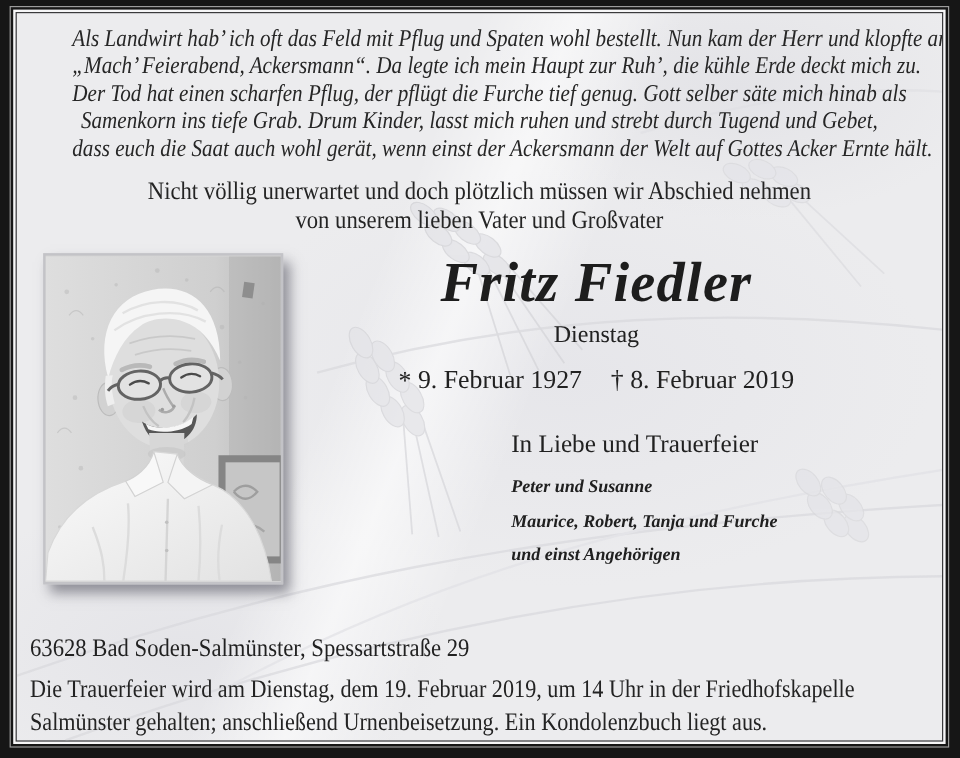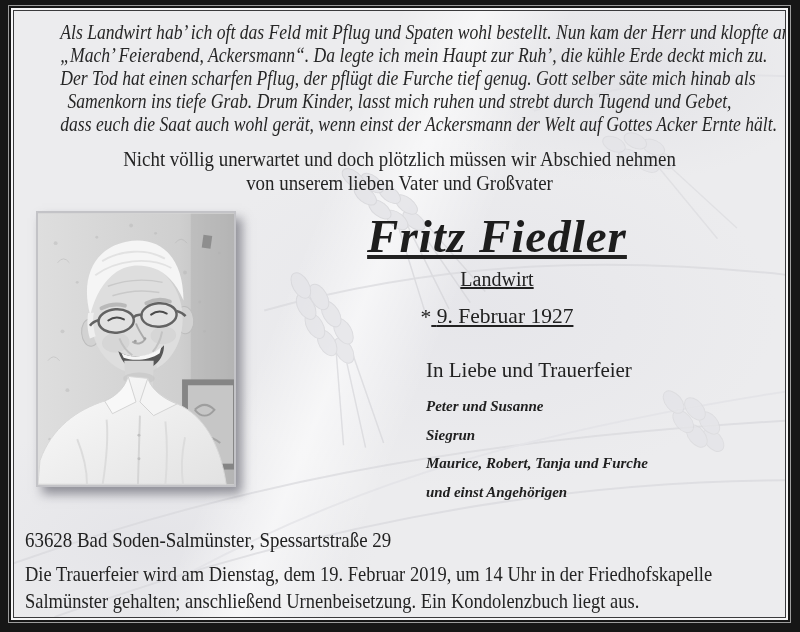--- a/index.html
+++ b/index.html
@@ -45,21 +45,21 @@
   .intro{left:0;right:0;top:136px;text-align:center;
          font-size:21px;line-height:24px;
          transform:scaleX(.9);transform-origin:50% 0;color:#242424;}
   .intro div{white-space:nowrap;}
 
   .photo{left:22px;top:200px;width:200px;height:276px;margin:0;padding:0;
          border:2px solid #c3c3c7;background:#d5d5d5;
          box-shadow:6px 7px 10px rgba(70,70,82,.55);z-index:3;}
   .photo svg{display:block;width:100%;height:100%;}
 
-  .center-col{left:243px;top:200px;width:480px;text-align:center;text-decoration:underline;}
+  .center-col{left:243px;top:200px;width:480px;text-align:center;}
   .name{margin:0;font-style:italic;font-weight:bold;
         font-size:47px;line-height:50px;color:#1d1d1d;letter-spacing:1px;}
   .profession{margin-top:7px;font-size:20px;}
   .dates{margin-top:13px;font-size:21.5px;display:flex;justify-content:center;column-gap:24px;white-space:nowrap;text-align:right;}
   .sym{display:inline-block;}
   .sym-birth{transform:translateY(1px);}
 
   .gratitude{left:412px;top:347px;font-size:21px;white-space:nowrap;}
   .mourners{left:412px;top:381px;font-size:15px;line-height:28.5px;
             font-style:italic;font-weight:bold;color:#202020;}
@@ -238,30 +238,30 @@
             <path d="M 112 168 C 116 180 130 190 142 194 L 118 206 L 104 192 Z" fill="#f4f4f4" stroke="#d2d2d2"></path>
             <path d="M 104 206 L 102 276" stroke="#d5d5d5" stroke-width="2" fill="none"></path>
             <circle cx="103" cy="226" r="1.5" fill="#c0c0c0"></circle>
               <circle cx="103" cy="250" r="1.5" fill="#c0c0c0"></circle>
             <path d="M 40 230 C 48 250 50 262 50 276 M 150 228 C 146 248 146 262 148 276 M 70 210 C 72 230 70 250 66 276 M 130 212 C 132 232 132 254 130 276" stroke="#dcdcdc" stroke-width="2" fill="none"></path>
           </svg>
         </figure>
 
         <div class="layer center-col">
           <h1 class="name">Fritz Fiedler</h1>
-          <div class="profession">Landwirt</div>
+          <div class="profession">Dienstag</div>
           <div class="dates">
             <span><span class="sym sym-birth">*</span> <span>9. Februar 1927</span></span>
+            <span><span class="sym">†</span> <span>8. Februar 2019</span></span>
           </div>
         </div>
 
         <div class="layer gratitude">In Liebe und Trauerfeier</div>
         <div class="layer mourners">
           <div>Peter und Susanne</div>
-          <div>Siegrun</div>
           <div>Maurice, Robert, Tanja und Furche</div>
           <div>und einst Angehörigen</div>
         </div>
 
         <div class="layer address">63628 Bad Soden-Salmünster, Spessartstraße 29</div>
         <div class="layer funeral">
           <div>Die Trauerfeier wird am Dienstag, dem 19. Februar 2019, um 14 Uhr in der Friedhofskapelle</div>
           <div>Salmünster gehalten; anschließend Urnenbeisetzung. Ein Kondolenzbuch liegt aus.</div>
         </div>
 

